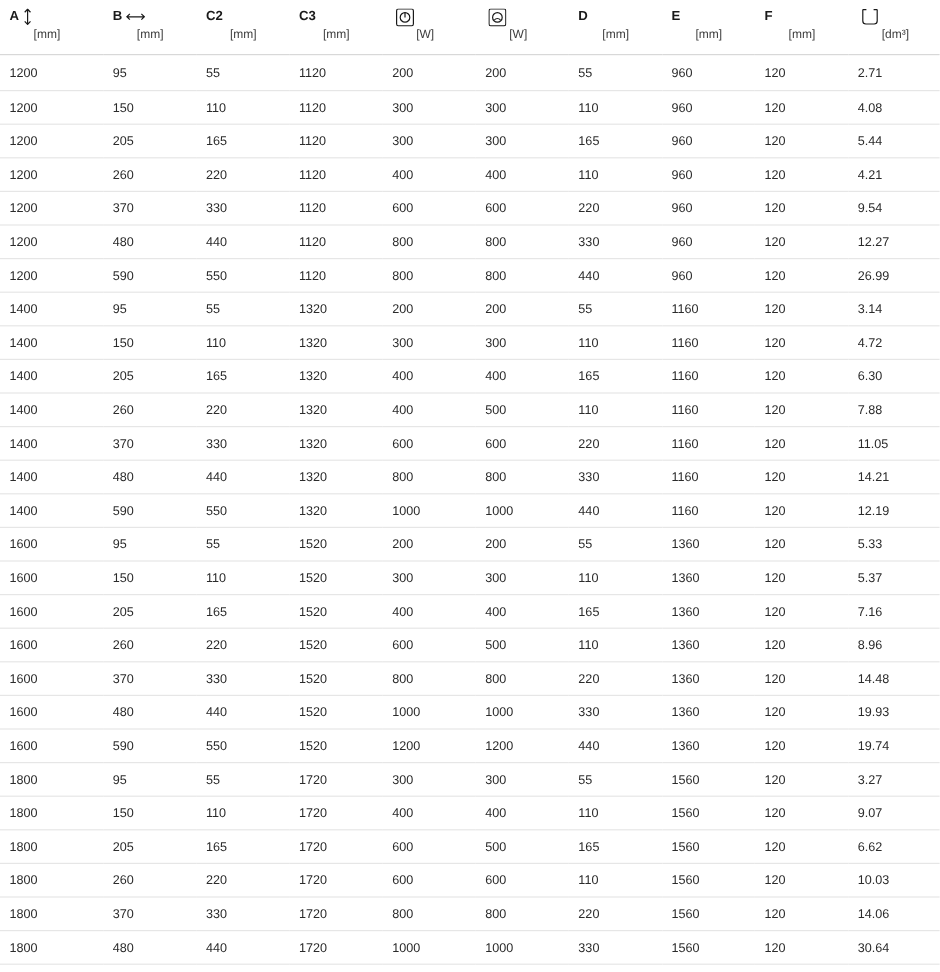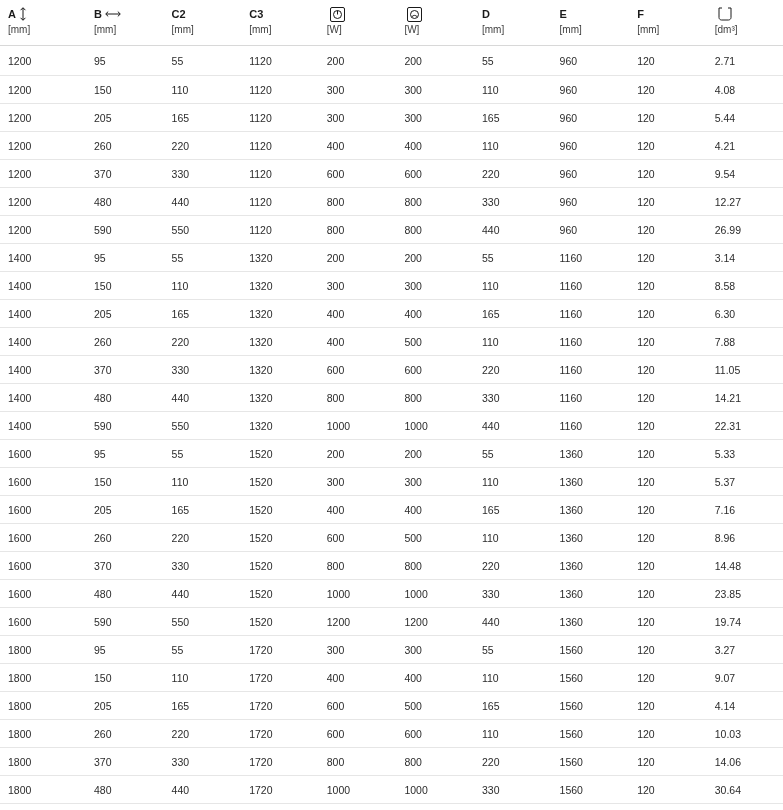--- a/index.html
+++ b/index.html
@@ -45,20 +45,21 @@
     display: flex;
     align-items: center;
     gap: 3px;
     white-space: nowrap;
   }
   .hdr-unit {
     font-size: 10px;
     color: #3d3d3d;
     line-height: 13px;
     margin-top: 1px;
+    margin-left: 20px;
   }
   .hdr-sym svg { display: block; }
   .icon-box {
     display: inline-block;
     line-height: 0;
   }
 
   tbody td {
     border-bottom: 1px solid #e6e6e6;
     padding: 0 8px;
@@ -283,21 +284,21 @@
         <tr>
           <td>1400</td>
           <td>150</td>
           <td>110</td>
           <td>1320</td>
           <td>300</td>
           <td>300</td>
           <td>110</td>
           <td>1160</td>
           <td>120</td>
-          <td>8.58</td>
+          <td>4.72</td>
         </tr>
         <tr>
           <td>1400</td>
           <td>205</td>
           <td>165</td>
           <td>1320</td>
           <td>400</td>
           <td>400</td>
           <td>165</td>
           <td>1160</td>
@@ -343,21 +344,21 @@
         <tr>
           <td>1400</td>
           <td>590</td>
           <td>550</td>
           <td>1320</td>
           <td>1000</td>
           <td>1000</td>
           <td>440</td>
           <td>1160</td>
           <td>120</td>
-          <td>22.31</td>
+          <td>12.19</td>
         </tr>
         <tr>
           <td>1600</td>
           <td>95</td>
           <td>55</td>
           <td>1520</td>
           <td>200</td>
           <td>200</td>
           <td>55</td>
           <td>1360</td>
@@ -415,21 +416,21 @@
         <tr>
           <td>1600</td>
           <td>480</td>
           <td>440</td>
           <td>1520</td>
           <td>1000</td>
           <td>1000</td>
           <td>330</td>
           <td>1360</td>
           <td>120</td>
-          <td>23.85</td>
+          <td>19.93</td>
         </tr>
         <tr>
           <td>1600</td>
           <td>590</td>
           <td>550</td>
           <td>1520</td>
           <td>1200</td>
           <td>1200</td>
           <td>440</td>
           <td>1360</td>
@@ -463,21 +464,21 @@
         <tr>
           <td>1800</td>
           <td>205</td>
           <td>165</td>
           <td>1720</td>
           <td>600</td>
           <td>500</td>
           <td>165</td>
           <td>1560</td>
           <td>120</td>
-          <td>4.14</td>
+          <td>6.62</td>
         </tr>
         <tr>
           <td>1800</td>
           <td>260</td>
           <td>220</td>
           <td>1720</td>
           <td>600</td>
           <td>600</td>
           <td>110</td>
           <td>1560</td>

